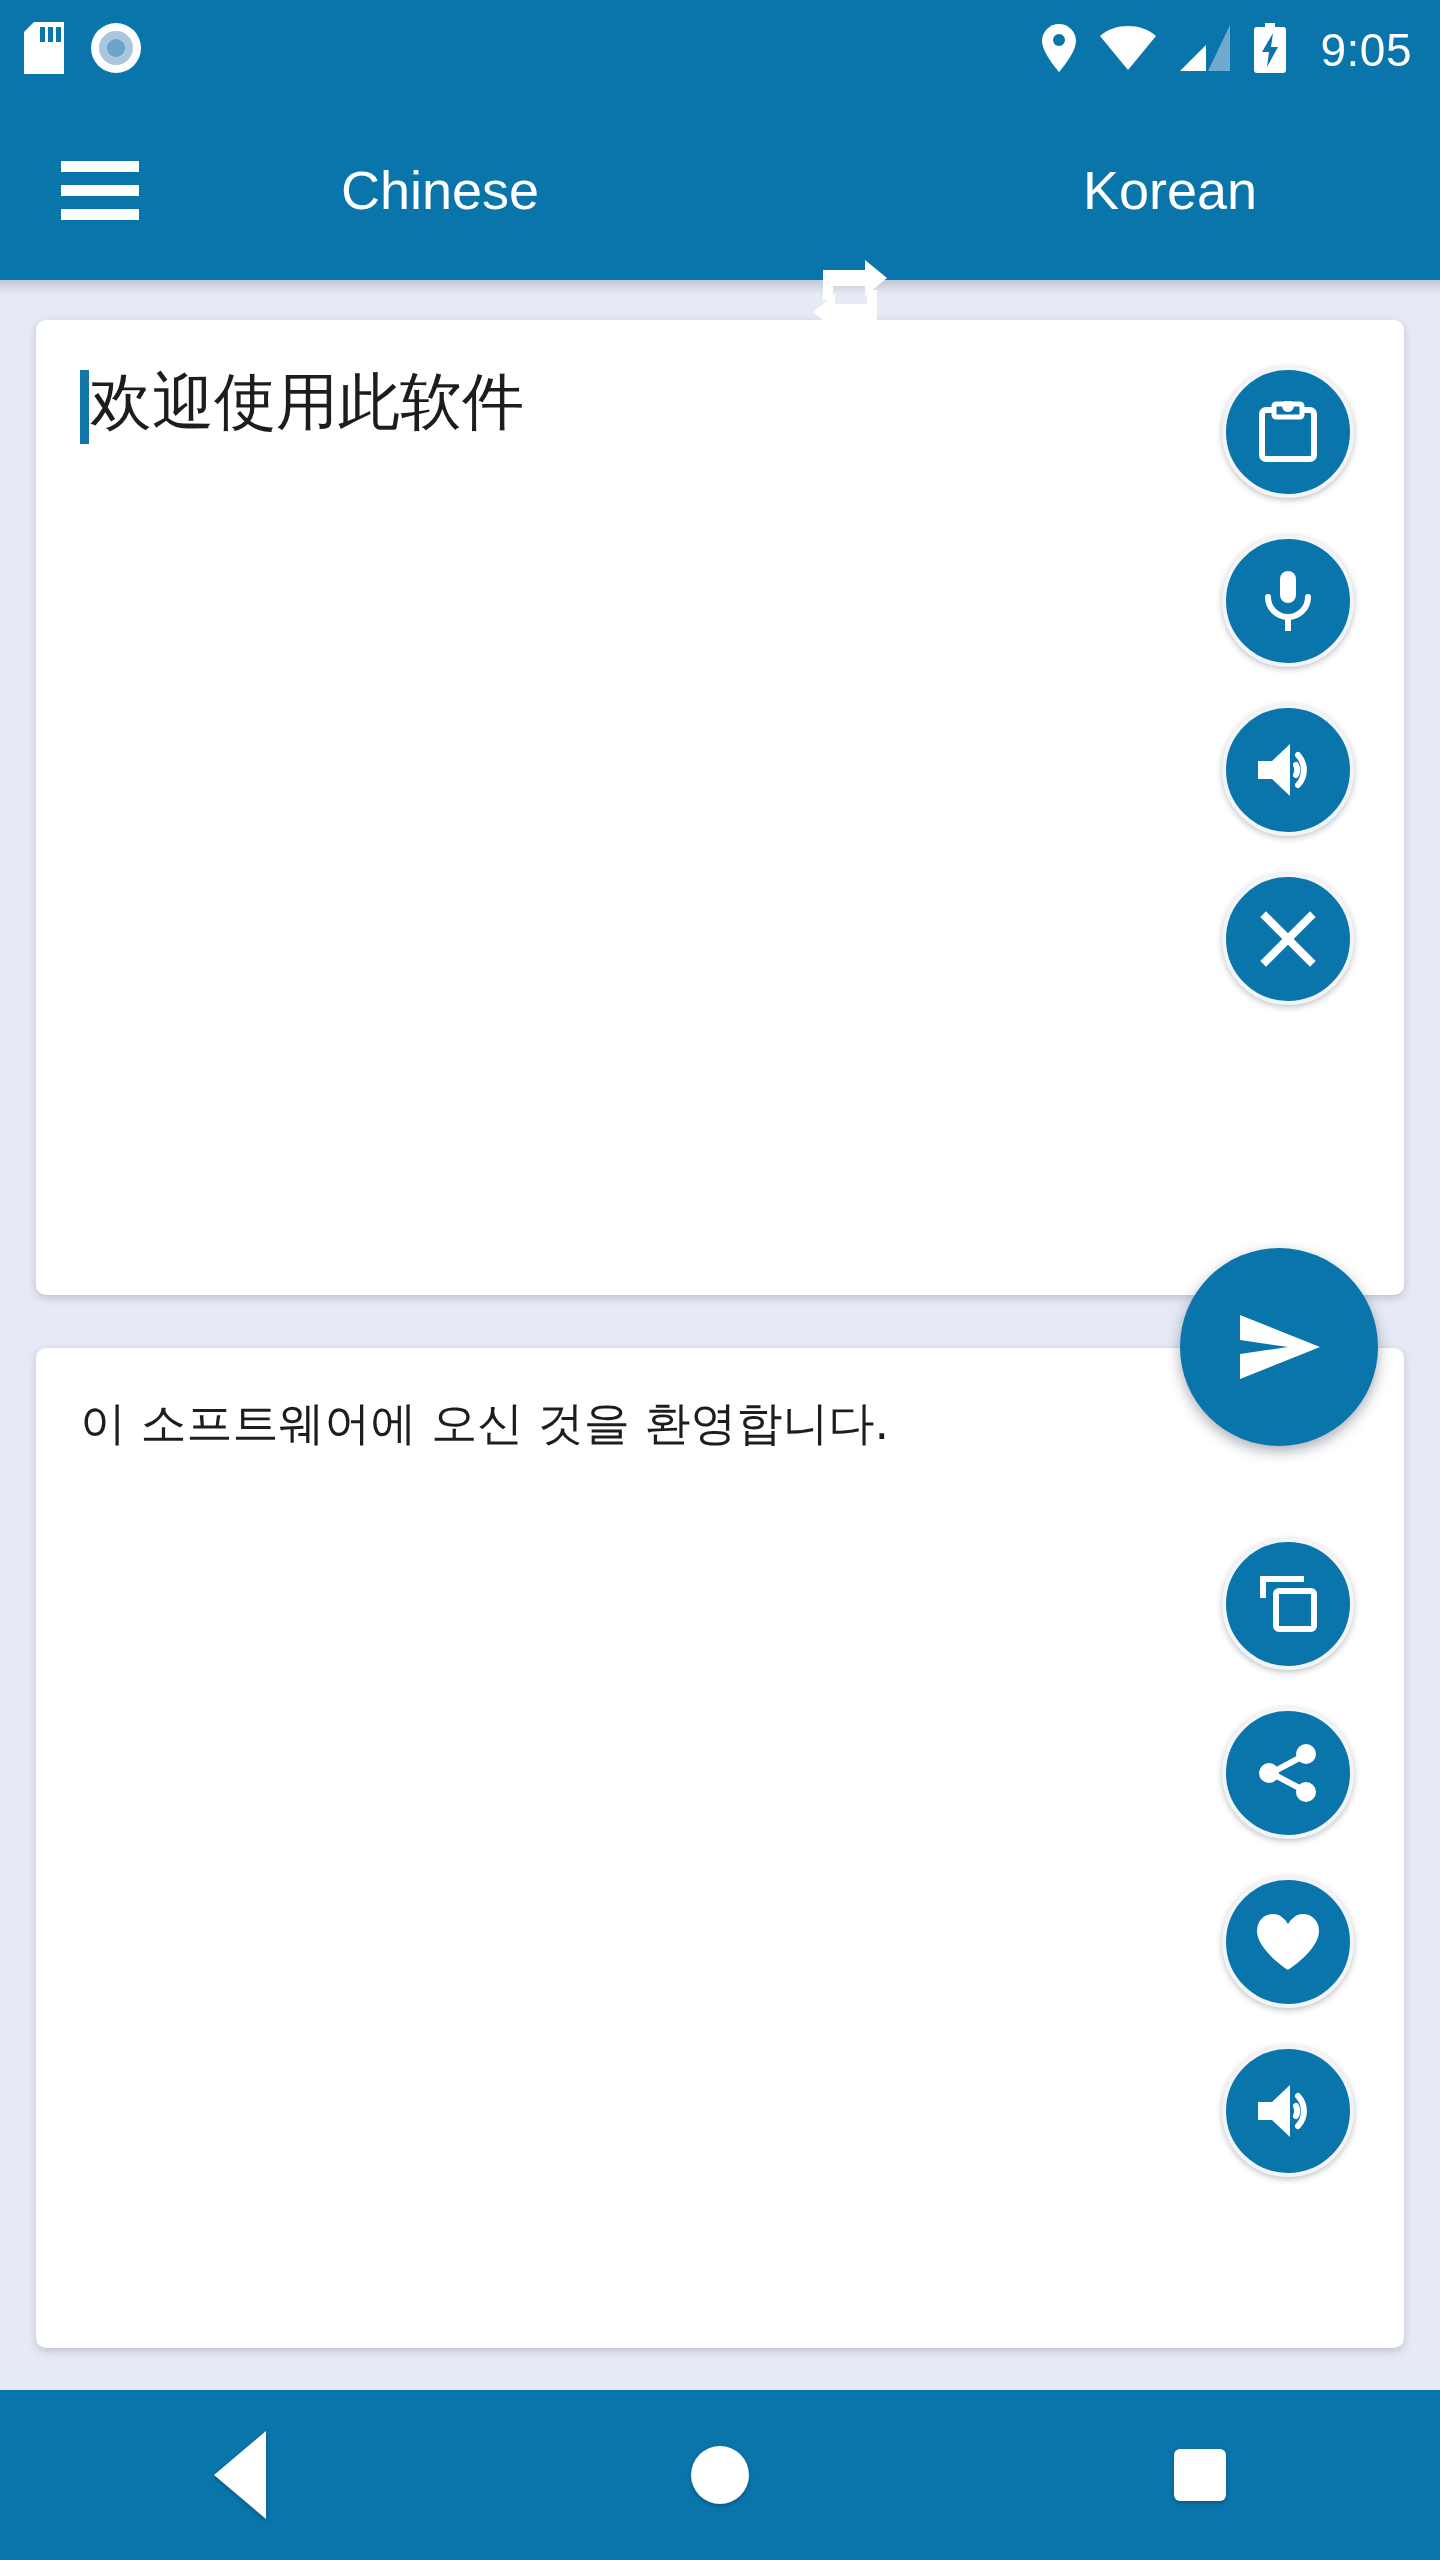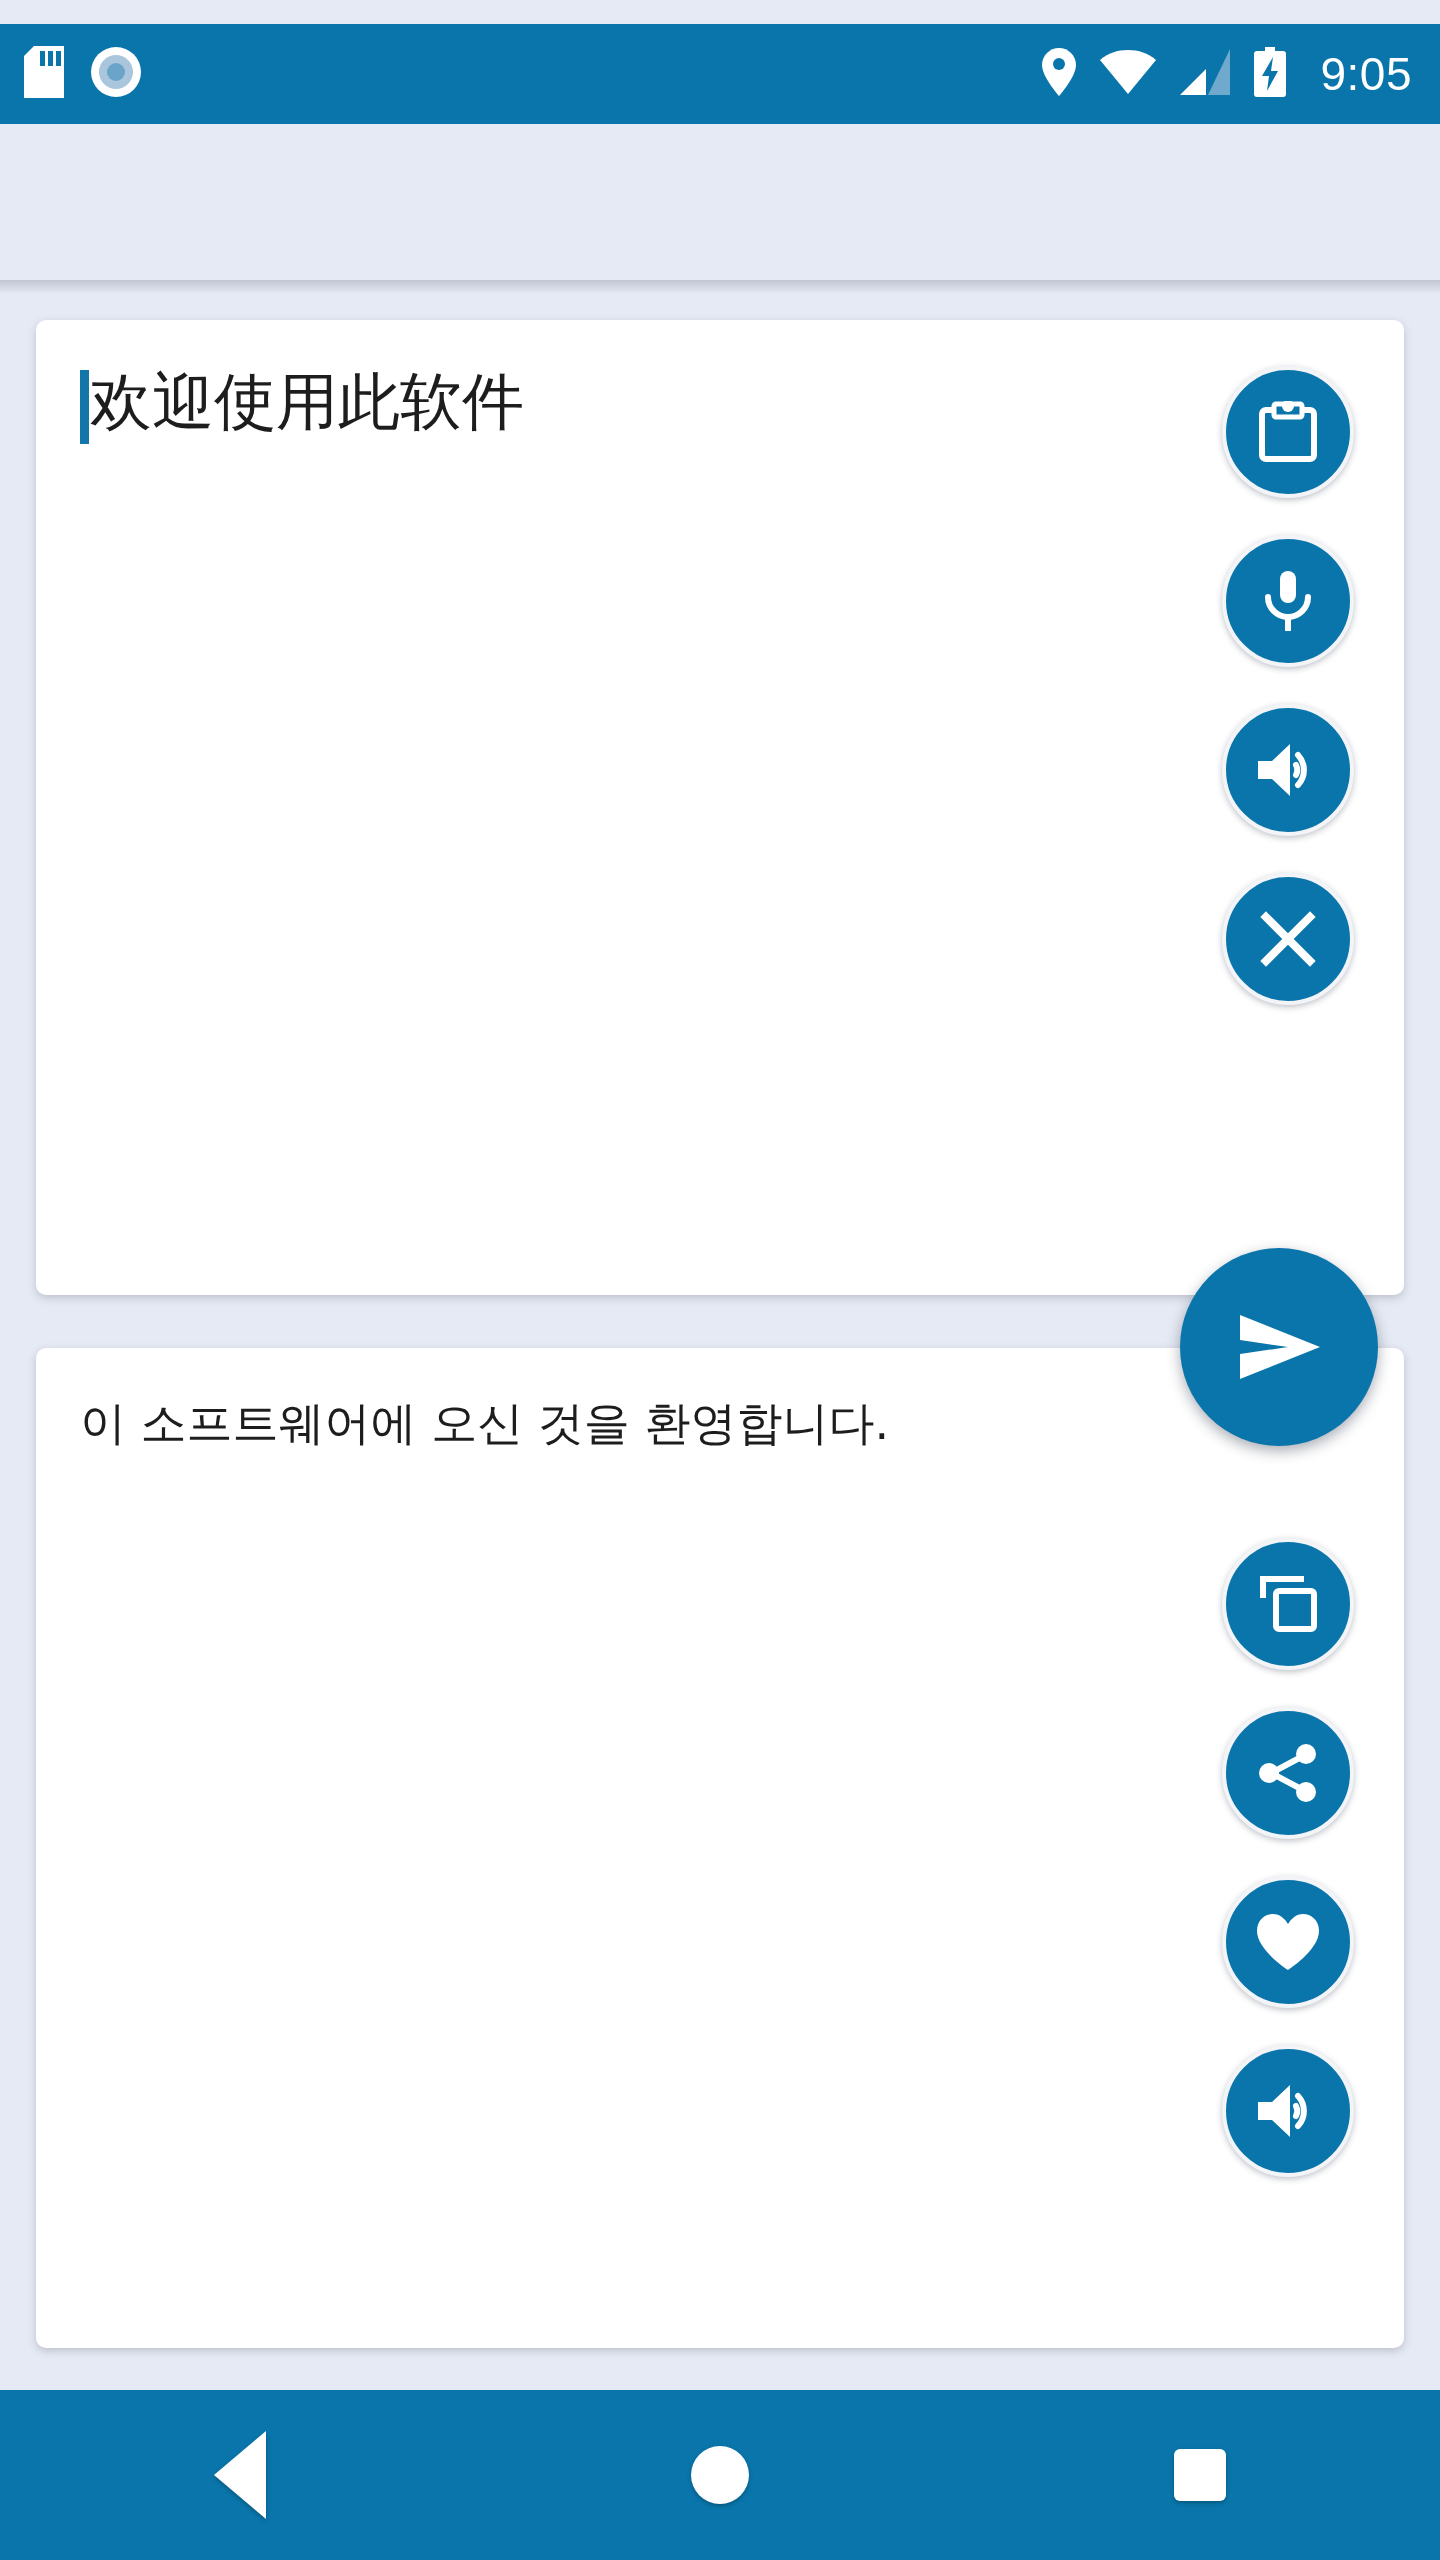--- a/index.html
+++ b/index.html
@@ -8,21 +8,21 @@
     background:#e6eaf4;
     font-family:"Liberation Sans","DejaVu Sans",sans-serif;
     overflow:hidden;
   }
   .screen { position:relative; width:1440px; height:2560px; background:#e6eaf4; }
 
   
   .status-bar {
     position:absolute; top:0; left:0; width:1440px; height:100px;
     background:#0a75ab; display:flex; align-items:center;
-    padding:0 24px; z-index:40;margin-top:24px;
+    padding:0 24px; z-index:40;
   }
   .status-left { display:flex; align-items:center; gap:26px; }
   .status-right { margin-left:auto; display:flex; align-items:center; gap:24px; }
   .status-clock {
     color:#ffffff; font-size:46px; letter-spacing:0.5px;
     line-height:1; padding-left:10px; padding-right:4px;
   }
   .sicon { display:block; }
 
   
@@ -169,20 +169,35 @@
         <svg width="32" height="50" viewBox="0 0 32 50">
           <rect x="11" y="0" width="10" height="5" fill="#ffffff"></rect>
           <rect x="0" y="4" width="32" height="46" rx="3" fill="#ffffff"></rect>
           <path d="M19 10 L8 29 H15 L13 44 L24 24 H17 Z" fill="#0a75ab"></path>
         </svg>
       </span>
       <span class="status-clock">9:05</span>
     </div>
   </div>
 
+  <div class="app-bar">
+    <div class="hamburger">
+      <span></span>
+      <span></span>
+      <span></span>
+    </div>
+    <div class="lang lang-src">Chinese</div>
+    <div class="swap-btn">
+      <svg width="78" height="78" viewBox="0 0 78 78">
+        <path d="M12 14 H54 V4 L76 22 L54 40 V30 H22 V44 H12 Z" fill="#ffffff"></path>
+        <path d="M66 64 H24 V74 L2 56 L24 38 V48 H56 V34 H66 Z" fill="#ffffff"></path>
+      </svg>
+    </div>
+    <div class="lang lang-dst">Korean</div>
+  </div>
   <div class="bar-shadow"></div>
 
   <div class="card card-source">
     <div class="text-row">
       <div class="caret"></div>
       <div class="src-text">欢迎使用此软件</div>
     </div>
   </div>
 
   <div class="act-col act-col-source">

